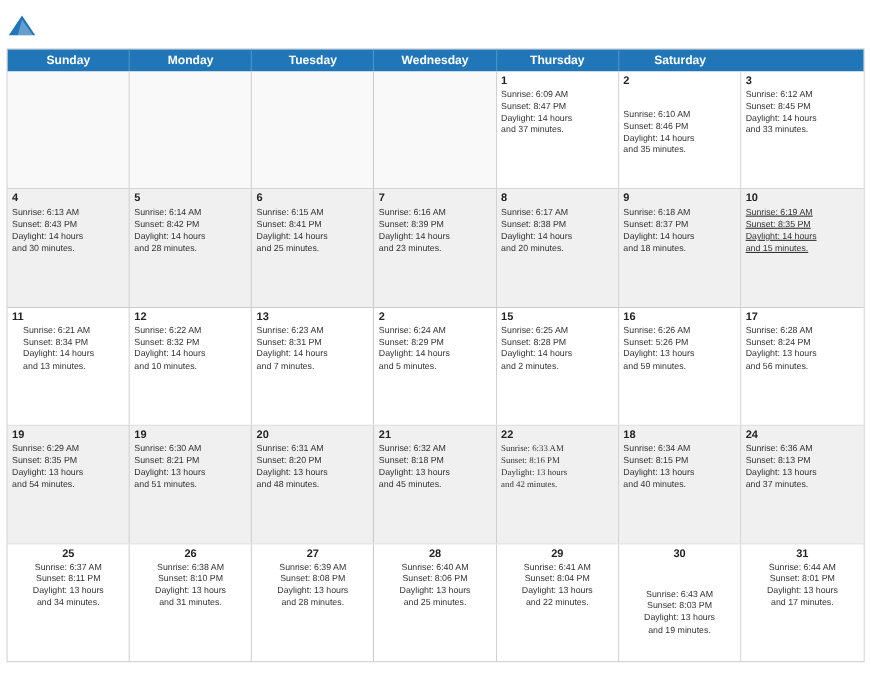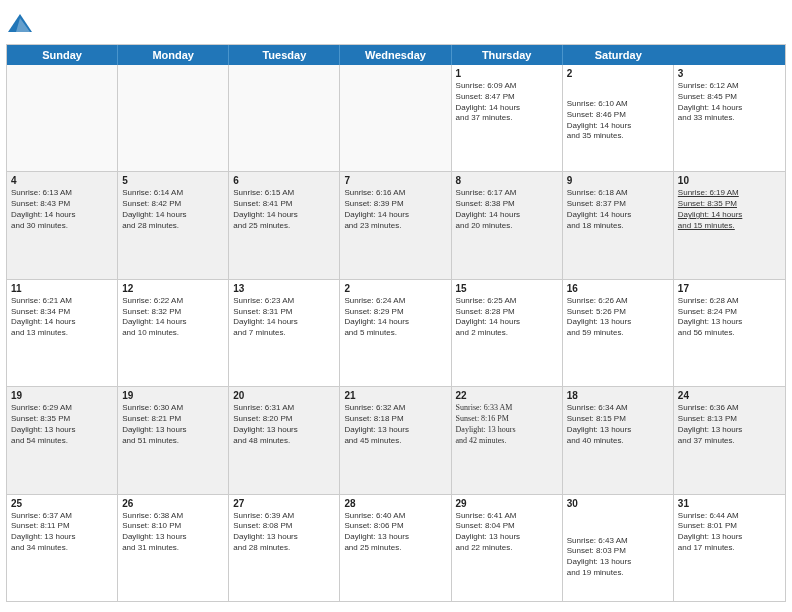--- a/index.html
+++ b/index.html
@@ -84,21 +84,21 @@
       flex: 1;
       display: flex;
       flex-direction: column;
     }
     .cal-row {
       display: grid;
       grid-template-columns: repeat(7, 1fr);
       flex: 1;
       border-bottom: 1px solid #ccc;
     }
-    .cal-row:last-child { border-bottom: none; }
+    .cal-row:last-child { border-bottom: none; text-align: center; }
     .cal-cell {
       border-right: 1px solid #ccc;
       padding: 3px 4px;
       font-size: 8.5px;
       color: #333;
       background: #fff;
     }
     .cal-cell:last-child { border-right: none; }
     .cal-cell.empty { background: #f9f9f9; }
     .cal-cell.alt { background: #f0f0f0; }
@@ -220,21 +220,21 @@
             <span class="day-num">10</span>
             <div class="cell-text" style="white-space: pre-line; text-decoration: underline;">Sunrise: 6:19 AM
 Sunset: 8:35 PM
 Daylight: 14 hours
 and 15 minutes.</div>
           </div>
         </div>
         <div class="cal-row">
           <div class="cal-cell">
             <span class="day-num">11</span>
-            <div class="cell-text" style="white-space: pre-line;">Sunrise: 6:21 AM
+            <div class="cell-text" style="white-space: pre-line; margin-left: 10px;">Sunrise: 6:21 AM
 Sunset: 8:34 PM
 Daylight: 14 hours
 and 13 minutes.</div>
           </div>
           <div class="cal-cell">
             <span class="day-num">12</span>
             <div class="cell-text" style="white-space: pre-line;">Sunrise: 6:22 AM
 Sunset: 8:32 PM
 Daylight: 14 hours
 and 10 minutes.</div>

